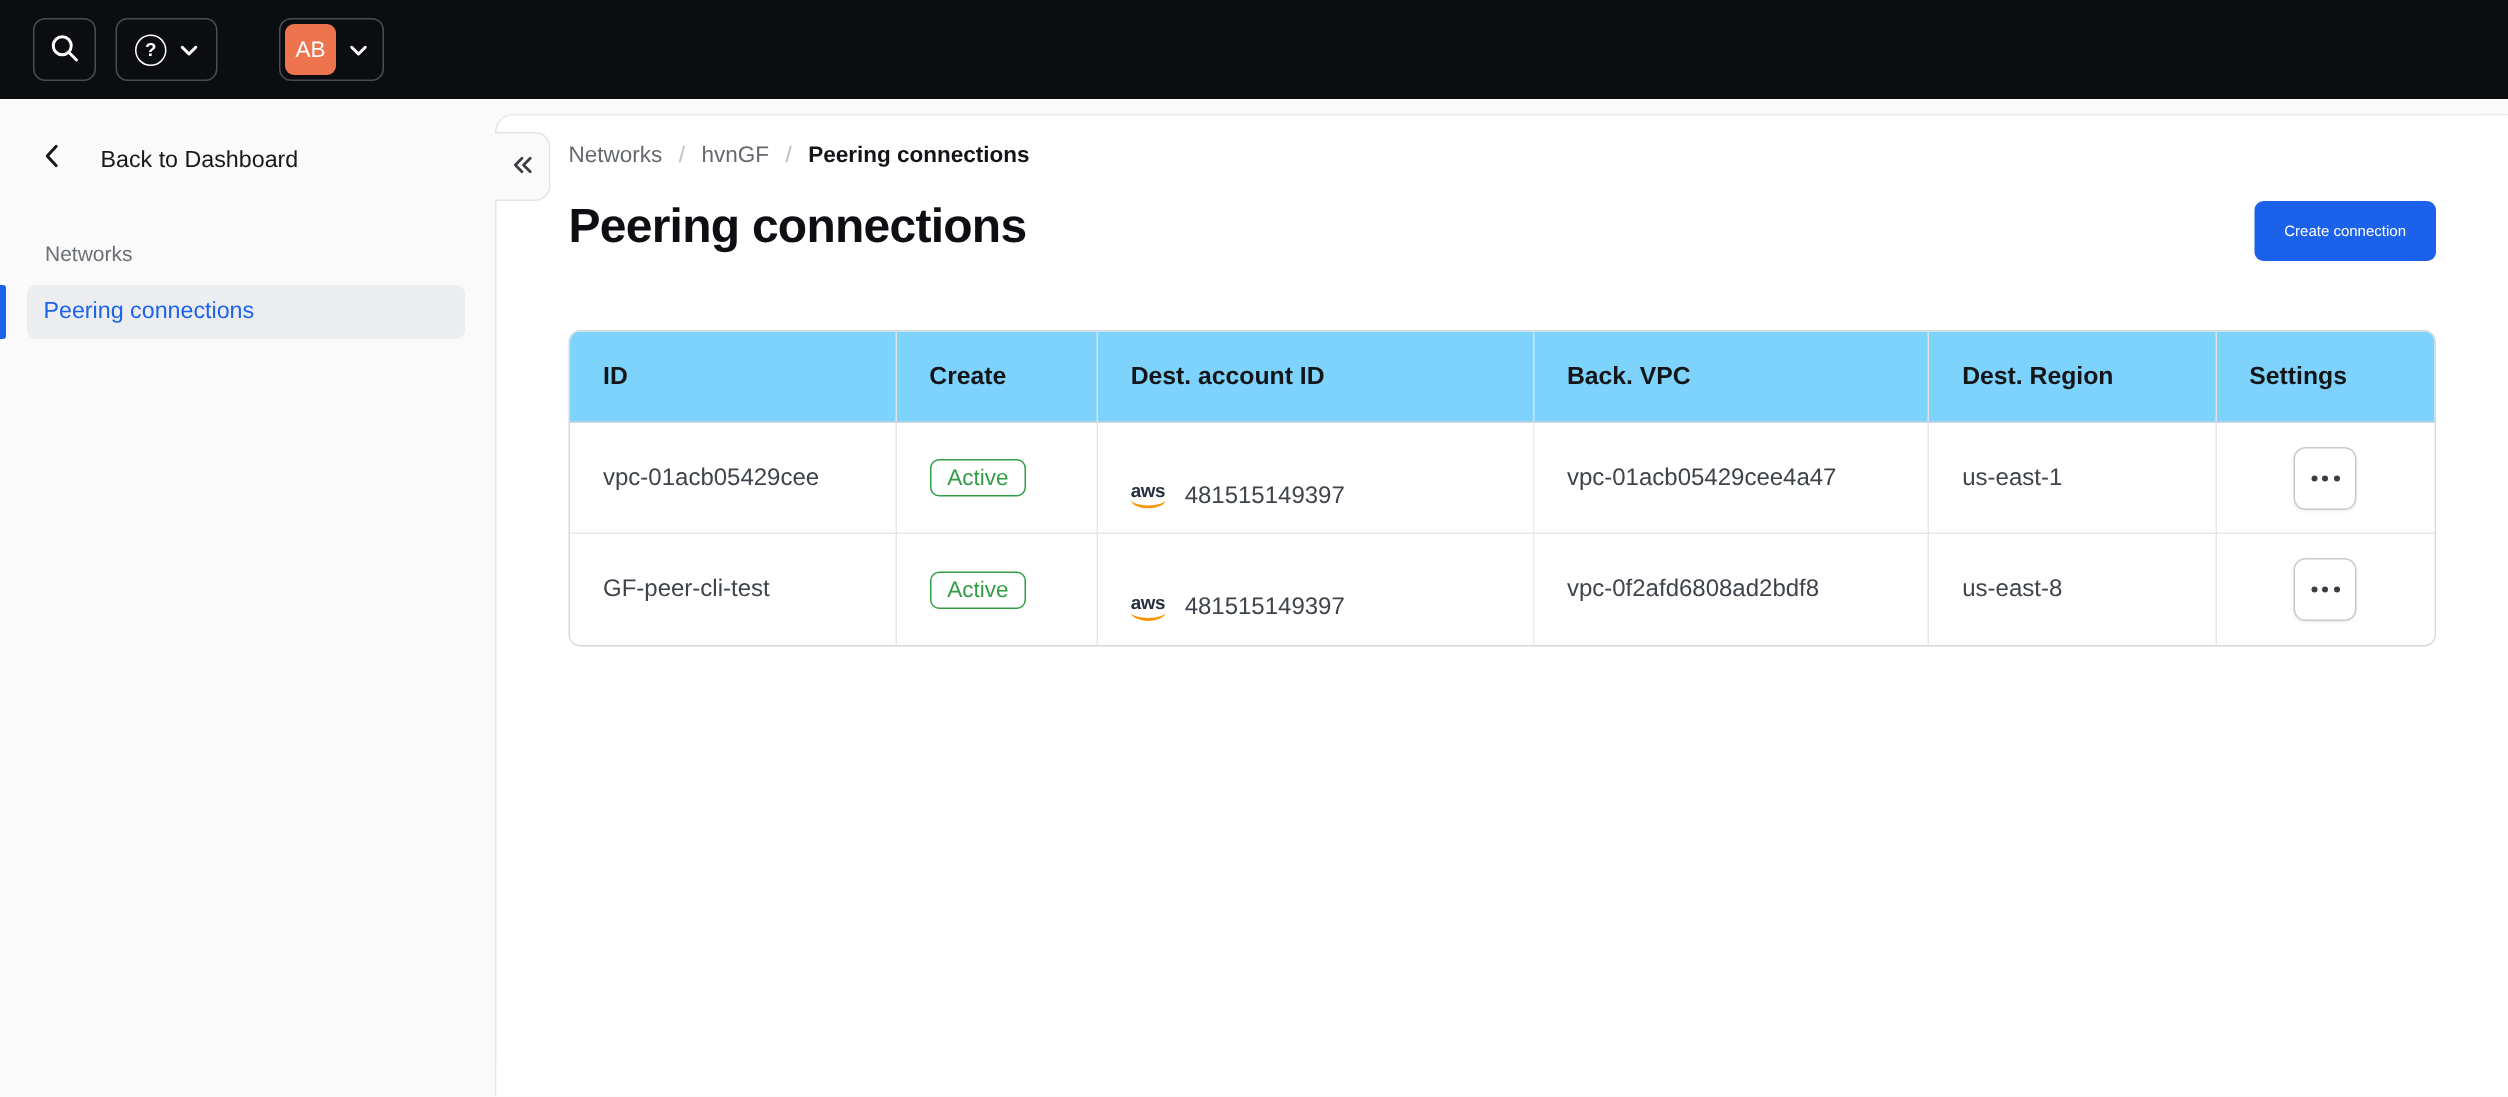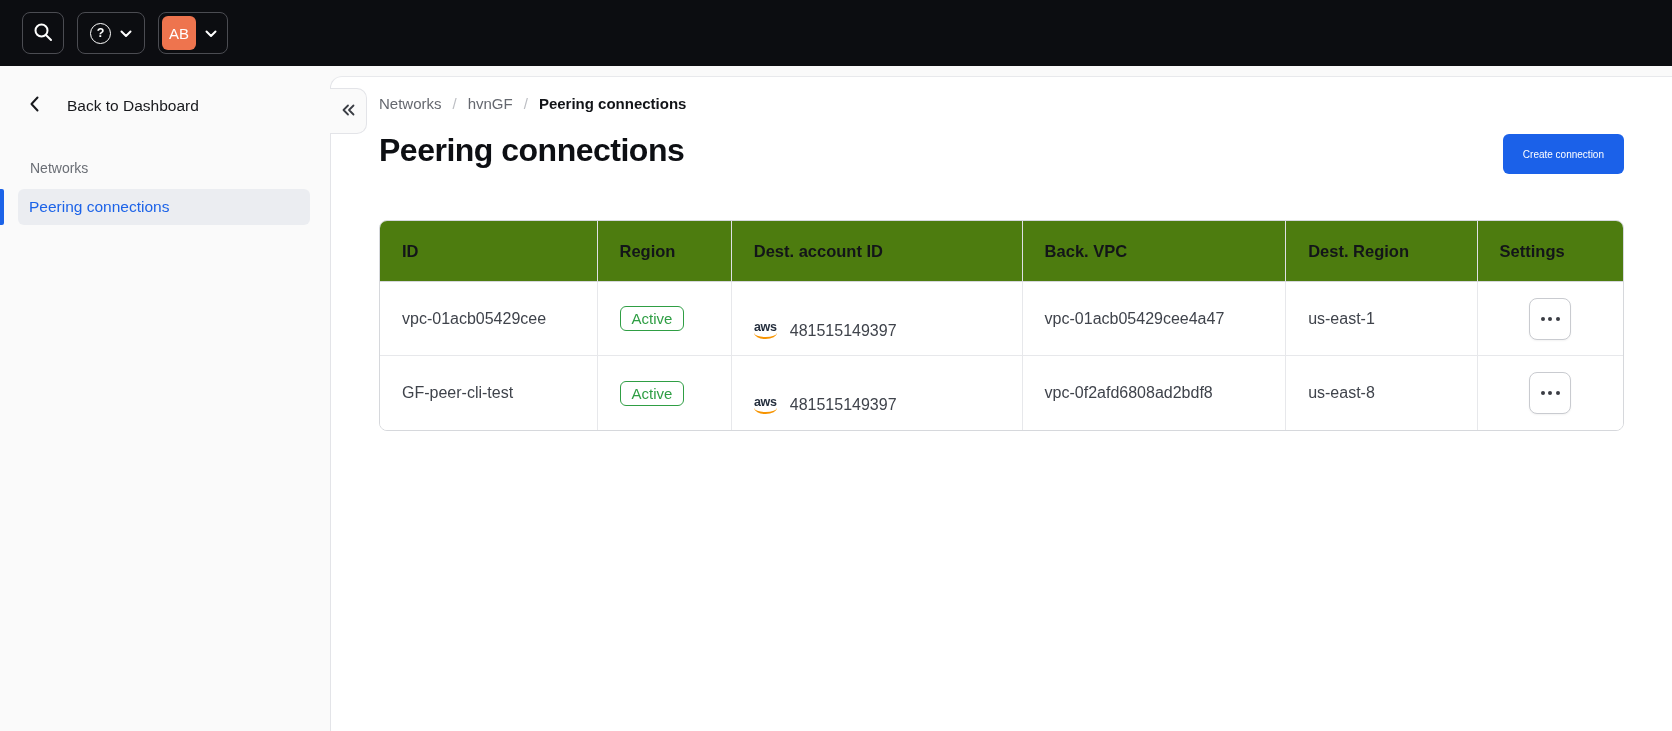--- a/index.html
+++ b/index.html
@@ -15,21 +15,21 @@
               background:transparent; border:1px solid #4b4c52; border-radius:8px;
               color:#fff; font-size:15.5px; font-weight:600; cursor:pointer; }
   .topbar-right { display:flex; align-items:center; gap:13px; }
   .icon-btn { height:42px; border:1px solid #4b4c52; border-radius:8px; background:transparent;
               display:flex; align-items:center; justify-content:center; color:#fff; cursor:pointer; }
   .search-btn { width:42px; }
   .help-btn { width:68px; gap:9px; }
   .help-circle { width:21px; height:21px; border:1.7px solid #fff; border-radius:50%;
                  display:flex; align-items:center; justify-content:center;
                  font-size:12.5px; font-weight:700; color:#fff; }
-  .account-btn { padding:0 10px 0 3px; gap:9px; }
+  .account-btn { padding:0 10px 0 3px; gap:9px;margin-left:28px; }
   .avatar { width:34px; height:34px; border-radius:6px; background:#ee744e; color:#fff;
             font-size:15px; font-weight:500; display:flex; align-items:center; justify-content:center; }
 
   
   .app-row { display:flex; height:665px; background:#fafafa; position:relative; }
 
   .sidebar { width:330px; flex-shrink:0; padding-top:30px; background:#fafafa; }
   .back-link { display:flex; align-items:center; gap:28px; margin-left:30px;
                font-size:15.5px; font-weight:500; color:#17181c; cursor:pointer; }
   .section-label { margin:44px 0 0 30px; font-size:14px; color:#6a6e75; }
@@ -62,21 +62,21 @@
   
   .table-wrap { margin-top:46px; border:1px solid #d6d8dc; border-radius:8px; overflow:hidden;
                 background:#fff; }
   table { width:100%; border-collapse:separate; border-spacing:0; table-layout:fixed; }
   col.c-id       { width:17.5%; }
   col.c-status   { width:10.8%; }
   col.c-account  { width:23.4%; }
   col.c-vpc      { width:21.2%; }
   col.c-region   { width:15.4%; }
   col.c-settings { width:11.7%; }
-  th { background:#4d7c0f; text-align:left; font-size:16.5px; font-weight:700; color:#131519;
+  th { background:#7dd3fc; text-align:left; font-size:16.5px; font-weight:700; color:#131519;
        height:61px; padding:0 22px; border-bottom:1px solid #d6d8dc; border-right:1px solid #dfe0e4; }
   th:last-child { border-right:none; text-align:left; }
   td { height:74px; padding:0 22px; font-size:16px; color:#3f434b;
        border-bottom:1px solid #e7e8eb; border-right:1px solid #e7e8eb; background:#fff; }
   td:last-child { border-right:none; text-align:center; }
   tr:last-child td { border-bottom:none; }
 
   .badge-active { display:inline-block; border:1.5px solid #2f9e44; color:#2f9e44; background:#fff;
                   border-radius:6px; padding:3px 11px; font-size:15px; font-weight:500; }
 
@@ -175,21 +175,21 @@
           <col class="c-id">
             <col class="c-status">
             <col class="c-account">
           <col class="c-vpc">
             <col class="c-region">
             <col class="c-settings">
         </colgroup>
         <thead>
           <tr>
             <th>ID</th>
-            <th>Region</th>
+            <th>Create</th>
             <th>Dest. account ID</th>
             <th>Back. VPC</th>
             <th>Dest. Region</th>
             <th>Settings</th>
           </tr>
         </thead>
         <tbody>
           <tr>
             <td>vpc-01acb05429cee</td>
             <td>

